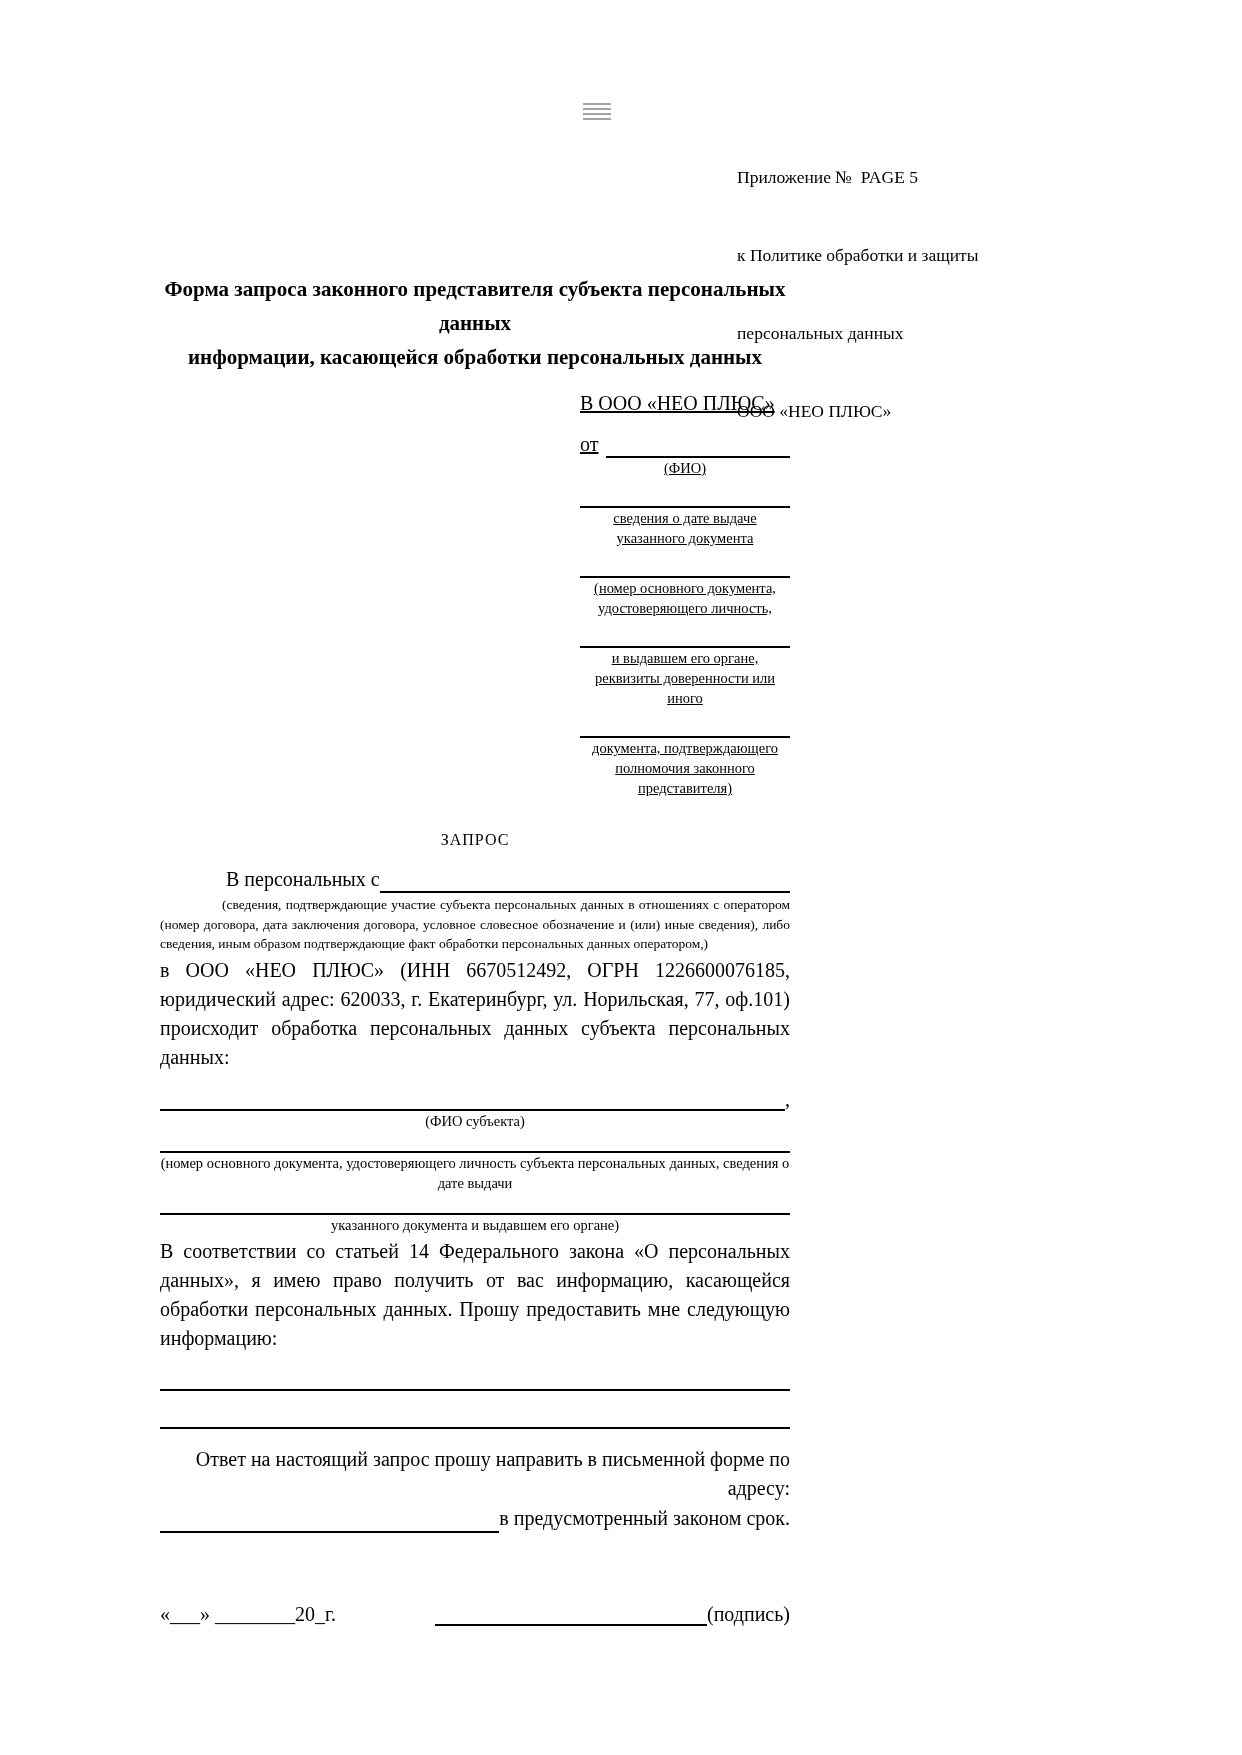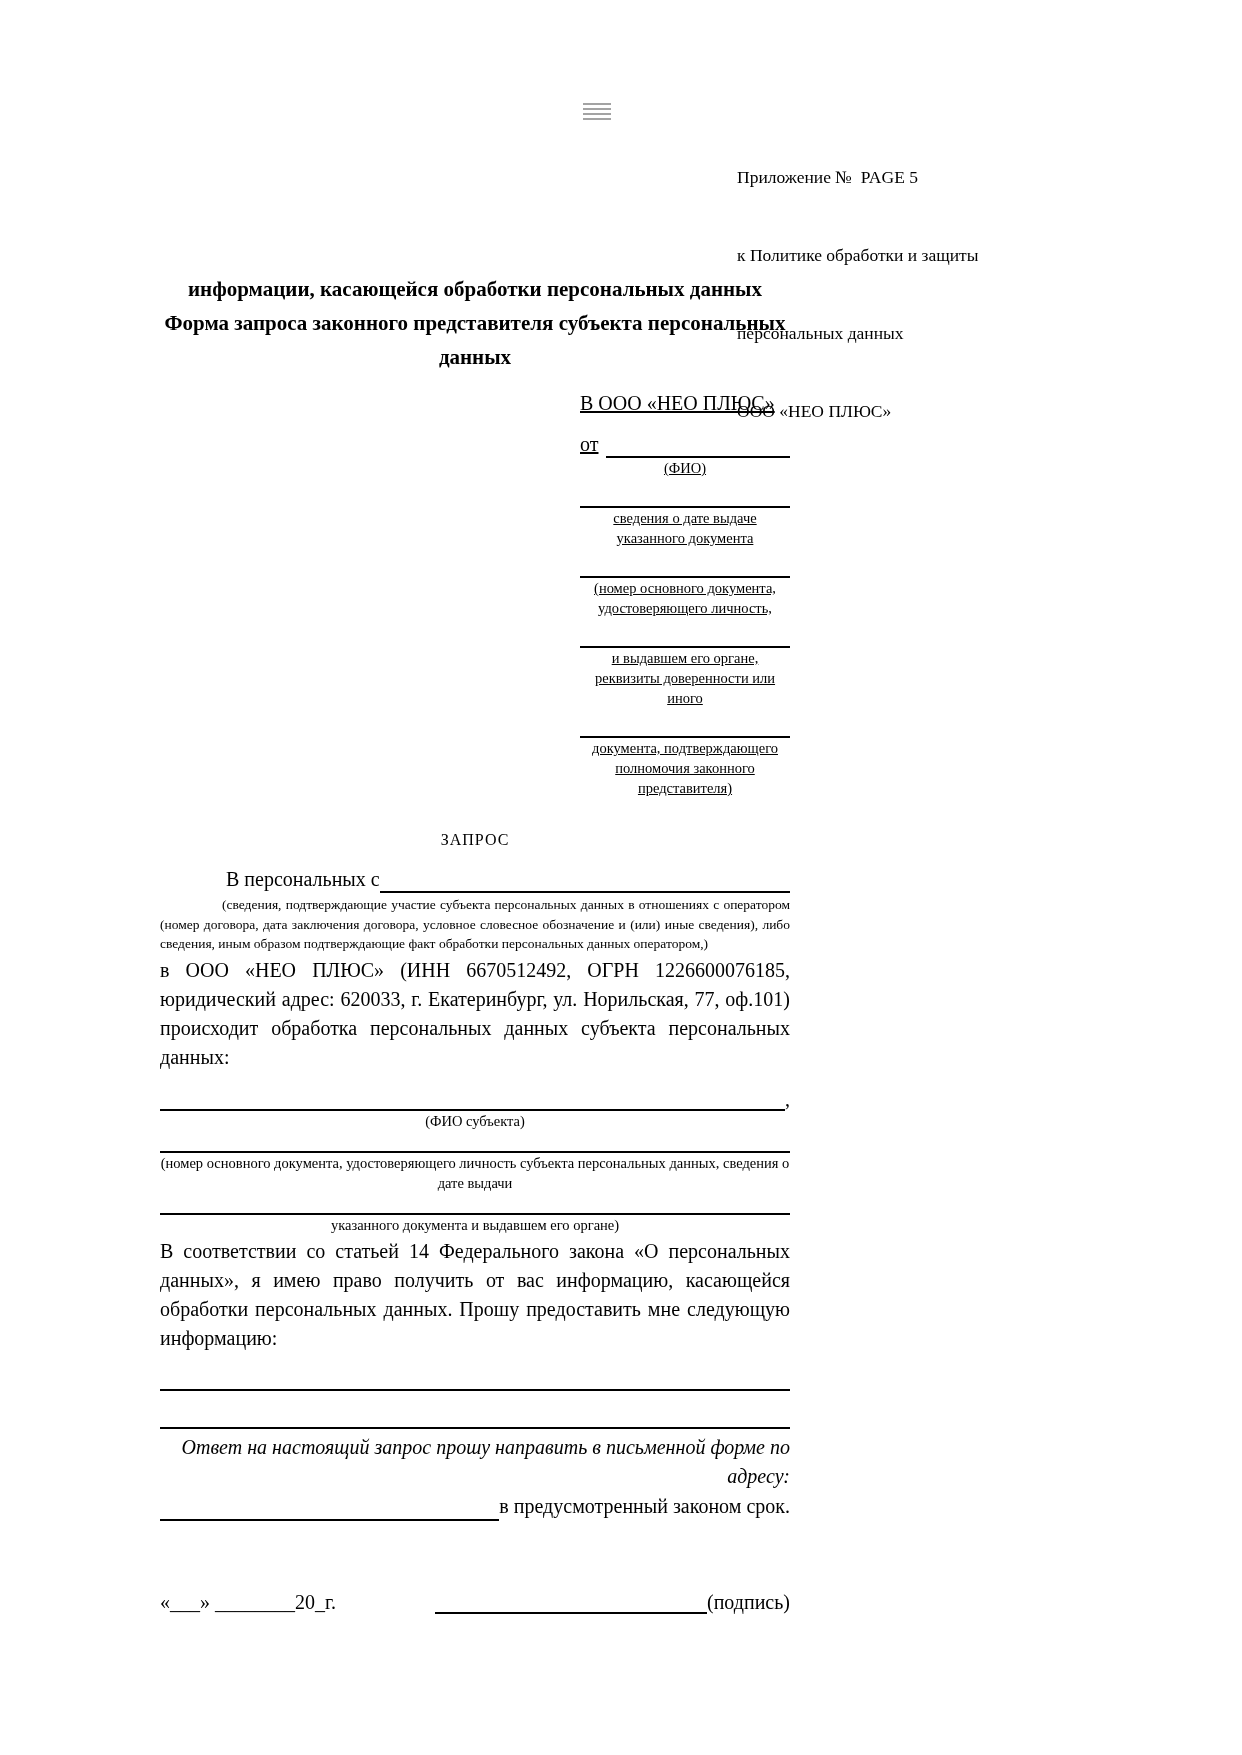--- a/index.html
+++ b/index.html
@@ -36,21 +36,21 @@
   .fine { margin-top:2px; font-size:13.5px; line-height:19.5px; text-align:justify; text-indent:62px; }
   .body-par { margin-top:2px; font-size:20px; line-height:29px; text-align:justify; }
 
   .comma-row { margin-top:16px; font-size:20px; align-items:flex-end; }
   .comma-row .fill { height:22px; }
   .u-row2 { margin-top:4px; }
   .u-row2 .line { height:18px; border-bottom:2px solid #000; }
 
   .blank-long { height:38px; border-bottom:2px solid #000; }
 
-  .reply-line { margin-top:4px; font-size:20px; line-height:29px; text-align:right;font-style:italic; }
+  .reply-line { margin-top:16px; font-size:20px; line-height:29px; text-align:right; }
   .reply-tail { font-size:20px; line-height:30px; align-items:flex-end; }
   .reply-tail .fill { height:22px; max-width:540px; }
   .reply-tail span { white-space:nowrap; }
 
   .footer-row { margin-top:70px; display:flex; justify-content:space-between; align-items:flex-end; font-size:20px; }
   .sig-group { display:flex; align-items:flex-end; }
   .sig-group .fill { width:272px; flex:none; height:22px; }
 </style>
 </head>
 <body>
@@ -62,22 +62,22 @@
   <div class="appendix">
     <div>Приложение №  PAGE 5</div>
     <div>к Политике обработки и защиты</div>
     <div>персональных данных</div>
     <div>ООО «НЕО ПЛЮС»</div>
   </div>
 
   <div class="main">
 
     <div class="title">
+      <div>Форма запроса законного представителя субъекта персональных данных</div>
       <div>информации, касающейся обработки персональных данных</div>
-      <div>Форма запроса законного представителя субъекта персональных данных</div>
     </div>
 
     <div class="addr">
       <div class="addr-to">В ООО «НЕО ПЛЮС»</div>
       <div class="fill-row addr-from">
         <span>от</span>
         <span class="fill"></span>
       </div>
       <div class="cap">(ФИО)</div>
 

